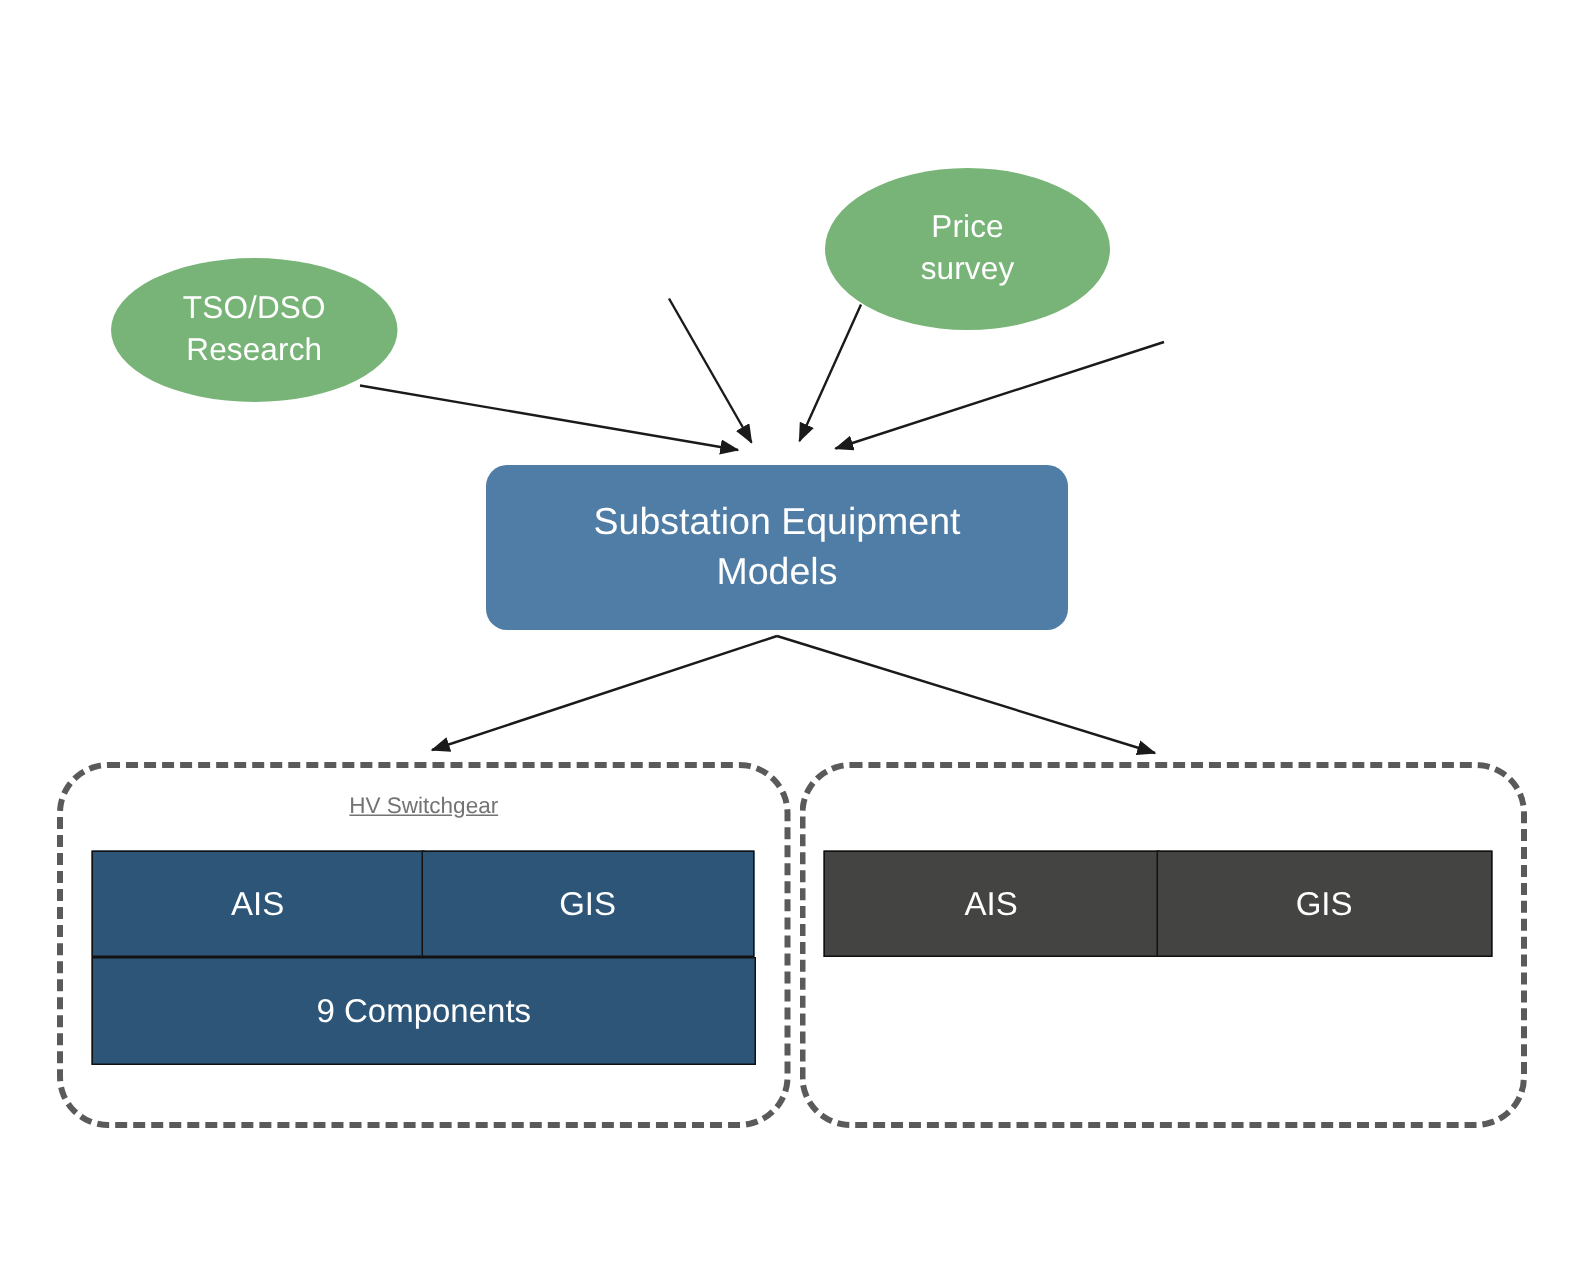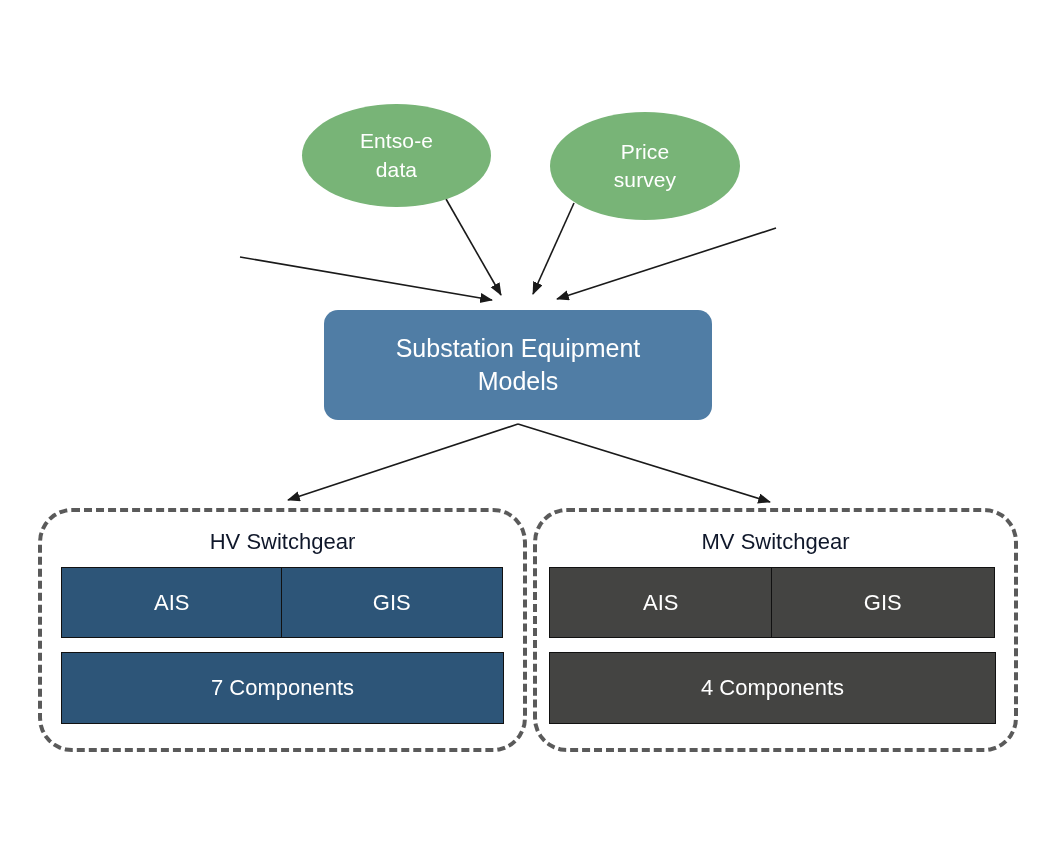--- a/index.html
+++ b/index.html
@@ -81,37 +81,38 @@
   }
   #group-hv { left: 38px;  width: 489px; }
   #group-mv { left: 533px; width: 485px; }
 
   .group-title {
     position: absolute;
     left: 0;
     right: 0;
     top: 17px;
     text-align: center;
-    font-size: 22px;
-    color: #0f172a;
+    font-size: 15px;
+    color: #737373;
+    text-decoration: underline;
   }
 
   .cells {
     position: absolute;
     left: 19px;
     right: 19px;
     top: 55px;
   }
   #group-mv .cells { left: 12px; right: 18px; }
 
   .cell-row {
     display: flex;
     width: 100%;
   }
-  .cell-row.row-top { margin-bottom: 14px; }
+  .cell-row.row-top { margin-bottom: 0; }
 
   .cell {
     border: 1.5px solid #111111;
     box-sizing: border-box;
     color: #ffffff;
     display: flex;
     align-items: center;
     justify-content: center;
     font-size: 22px;
     height: 71px;
@@ -142,53 +143,49 @@
 
     <line x1="574" y1="203" x2="533" y2="294" stroke="#1a1a1a" stroke-width="1.6" marker-end="url(#arrowhead)"></line>
 
     <line x1="776" y1="228" x2="557" y2="299" stroke="#1a1a1a" stroke-width="1.6" marker-end="url(#arrowhead)"></line>
 
     <line x1="518" y1="424" x2="288" y2="500" stroke="#1a1a1a" stroke-width="1.6" marker-end="url(#arrowhead)"></line>
 
     <line x1="518" y1="424" x2="770" y2="502" stroke="#1a1a1a" stroke-width="1.6" marker-end="url(#arrowhead)"></line>
   </svg>
 
+  <div class="ellipse" id="ellipse-tso">
+    <span class="lbl"><span>TSO/DSO</span><br><span>Research</span></span>
+  </div>
 
-  <div class="ellipse" id="ellipse-entso">
-    <span class="lbl"><span>Entso-e</span><br><span>data</span></span>
-  </div>
 
   <div class="ellipse" id="ellipse-price">
     <span class="lbl"><span>Price</span><br><span>survey</span></span>
   </div>
 
 
   <div id="central-box">
     <span><span>Substation Equipment</span><br><span>Models</span></span>
   </div>
 
   <div class="group" id="group-hv">
     <div class="group-title">HV Switchgear</div>
     <div class="cells hv">
       <div class="cell-row row-top">
         <div class="cell half left">AIS</div>
         <div class="cell half right">GIS</div>
       </div>
       <div class="cell-row">
-        <div class="cell full">7 Components</div>
+        <div class="cell full">9 Components</div>
       </div>
     </div>
   </div>
 
   <div class="group" id="group-mv">
-    <div class="group-title">MV Switchgear</div>
     <div class="cells mv">
       <div class="cell-row row-top">
         <div class="cell half left">AIS</div>
         <div class="cell half right">GIS</div>
-      </div>
-      <div class="cell-row">
-        <div class="cell full">4 Components</div>
       </div>
     </div>
   </div>
 
 </div>
 
 </body></html>

